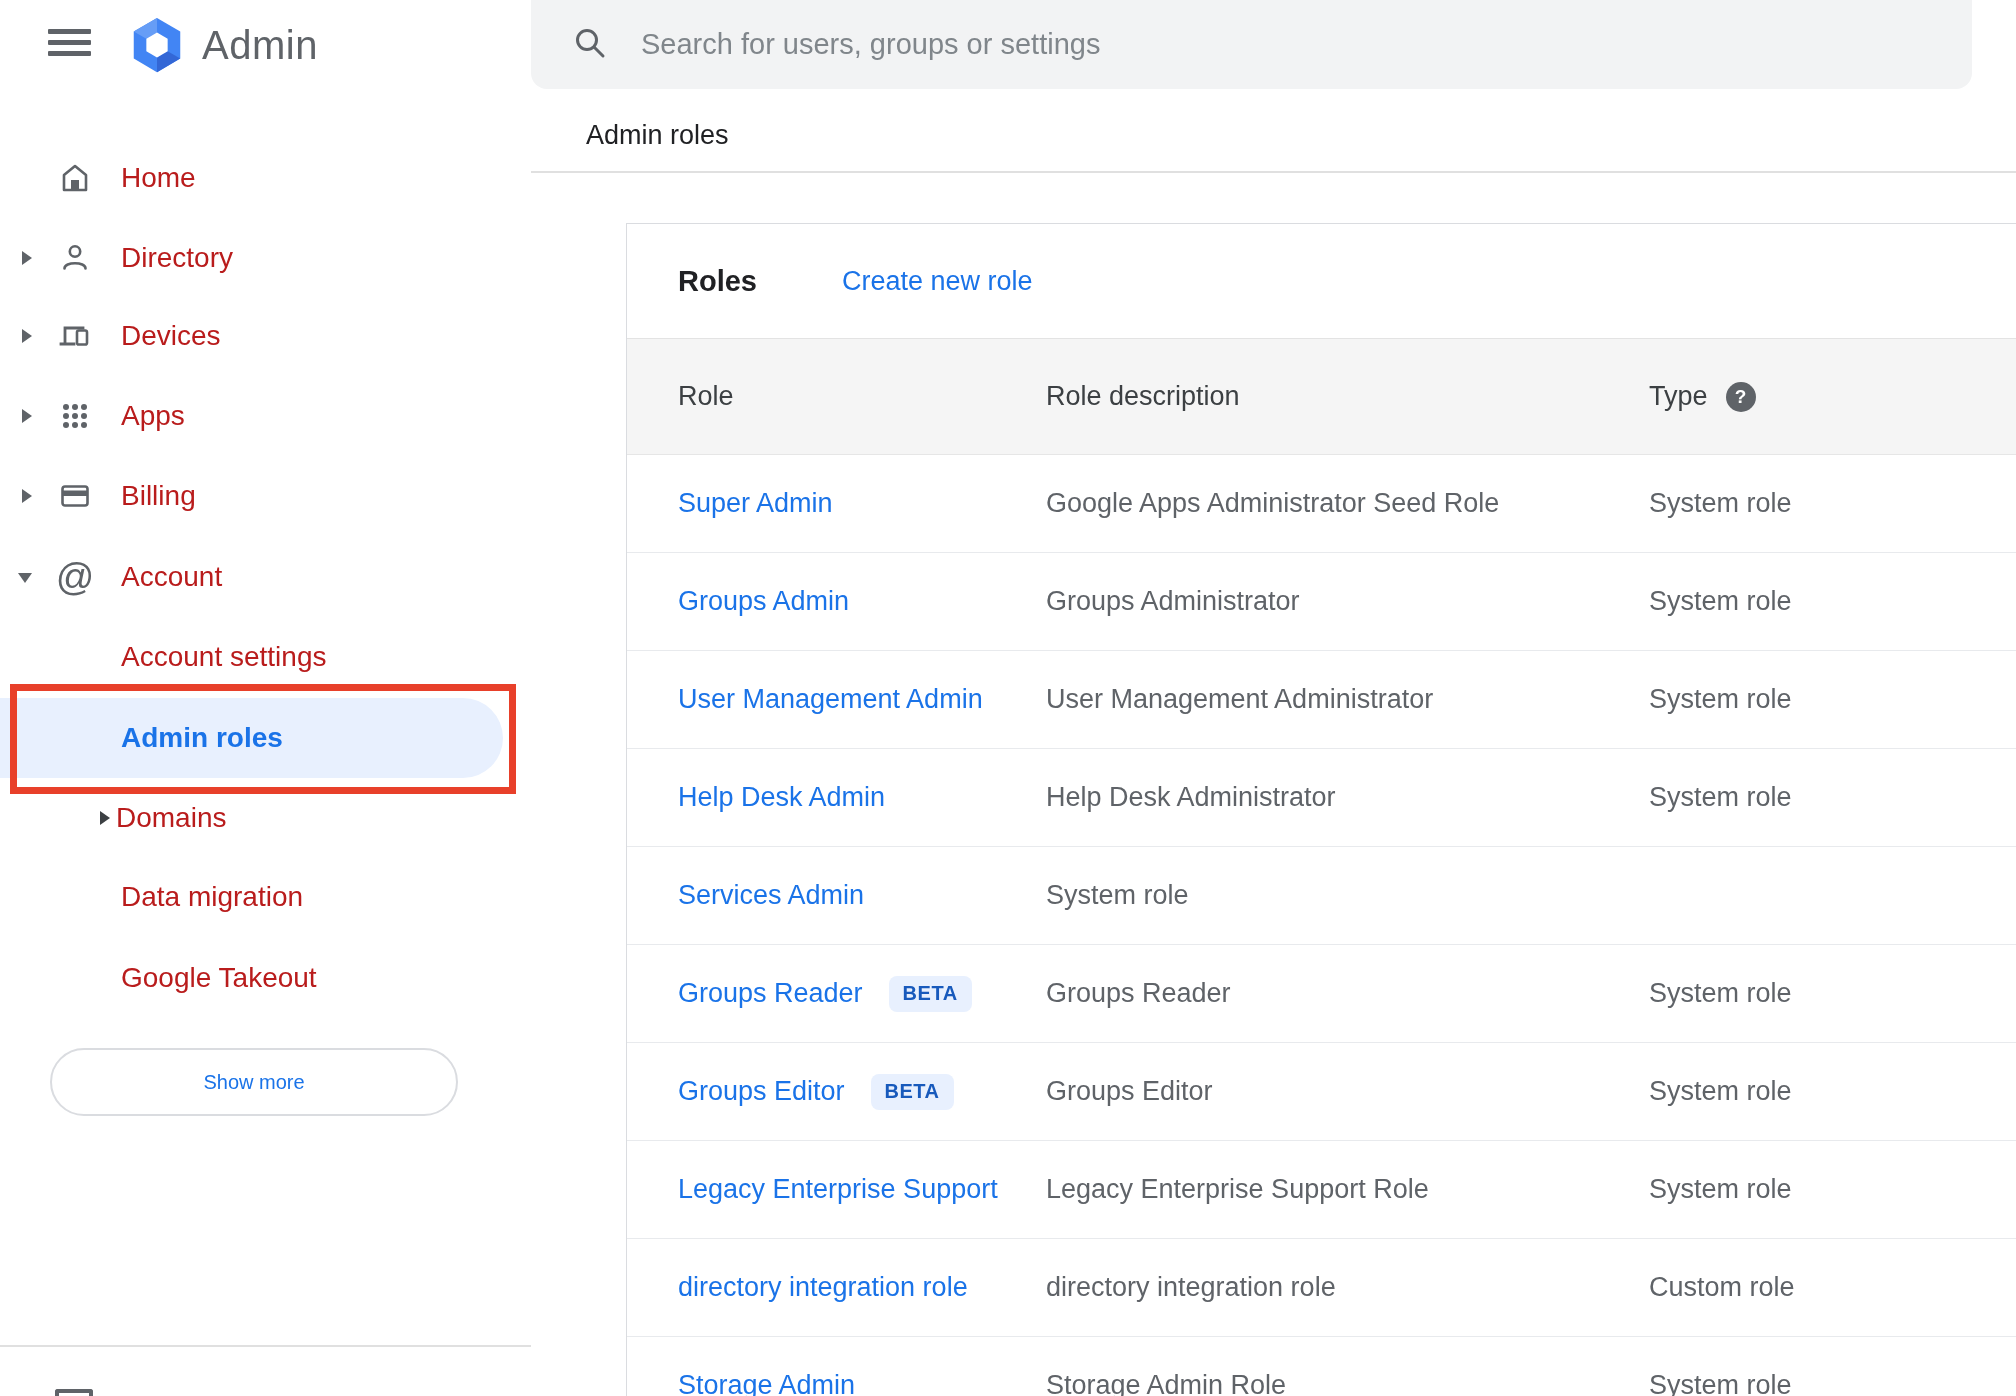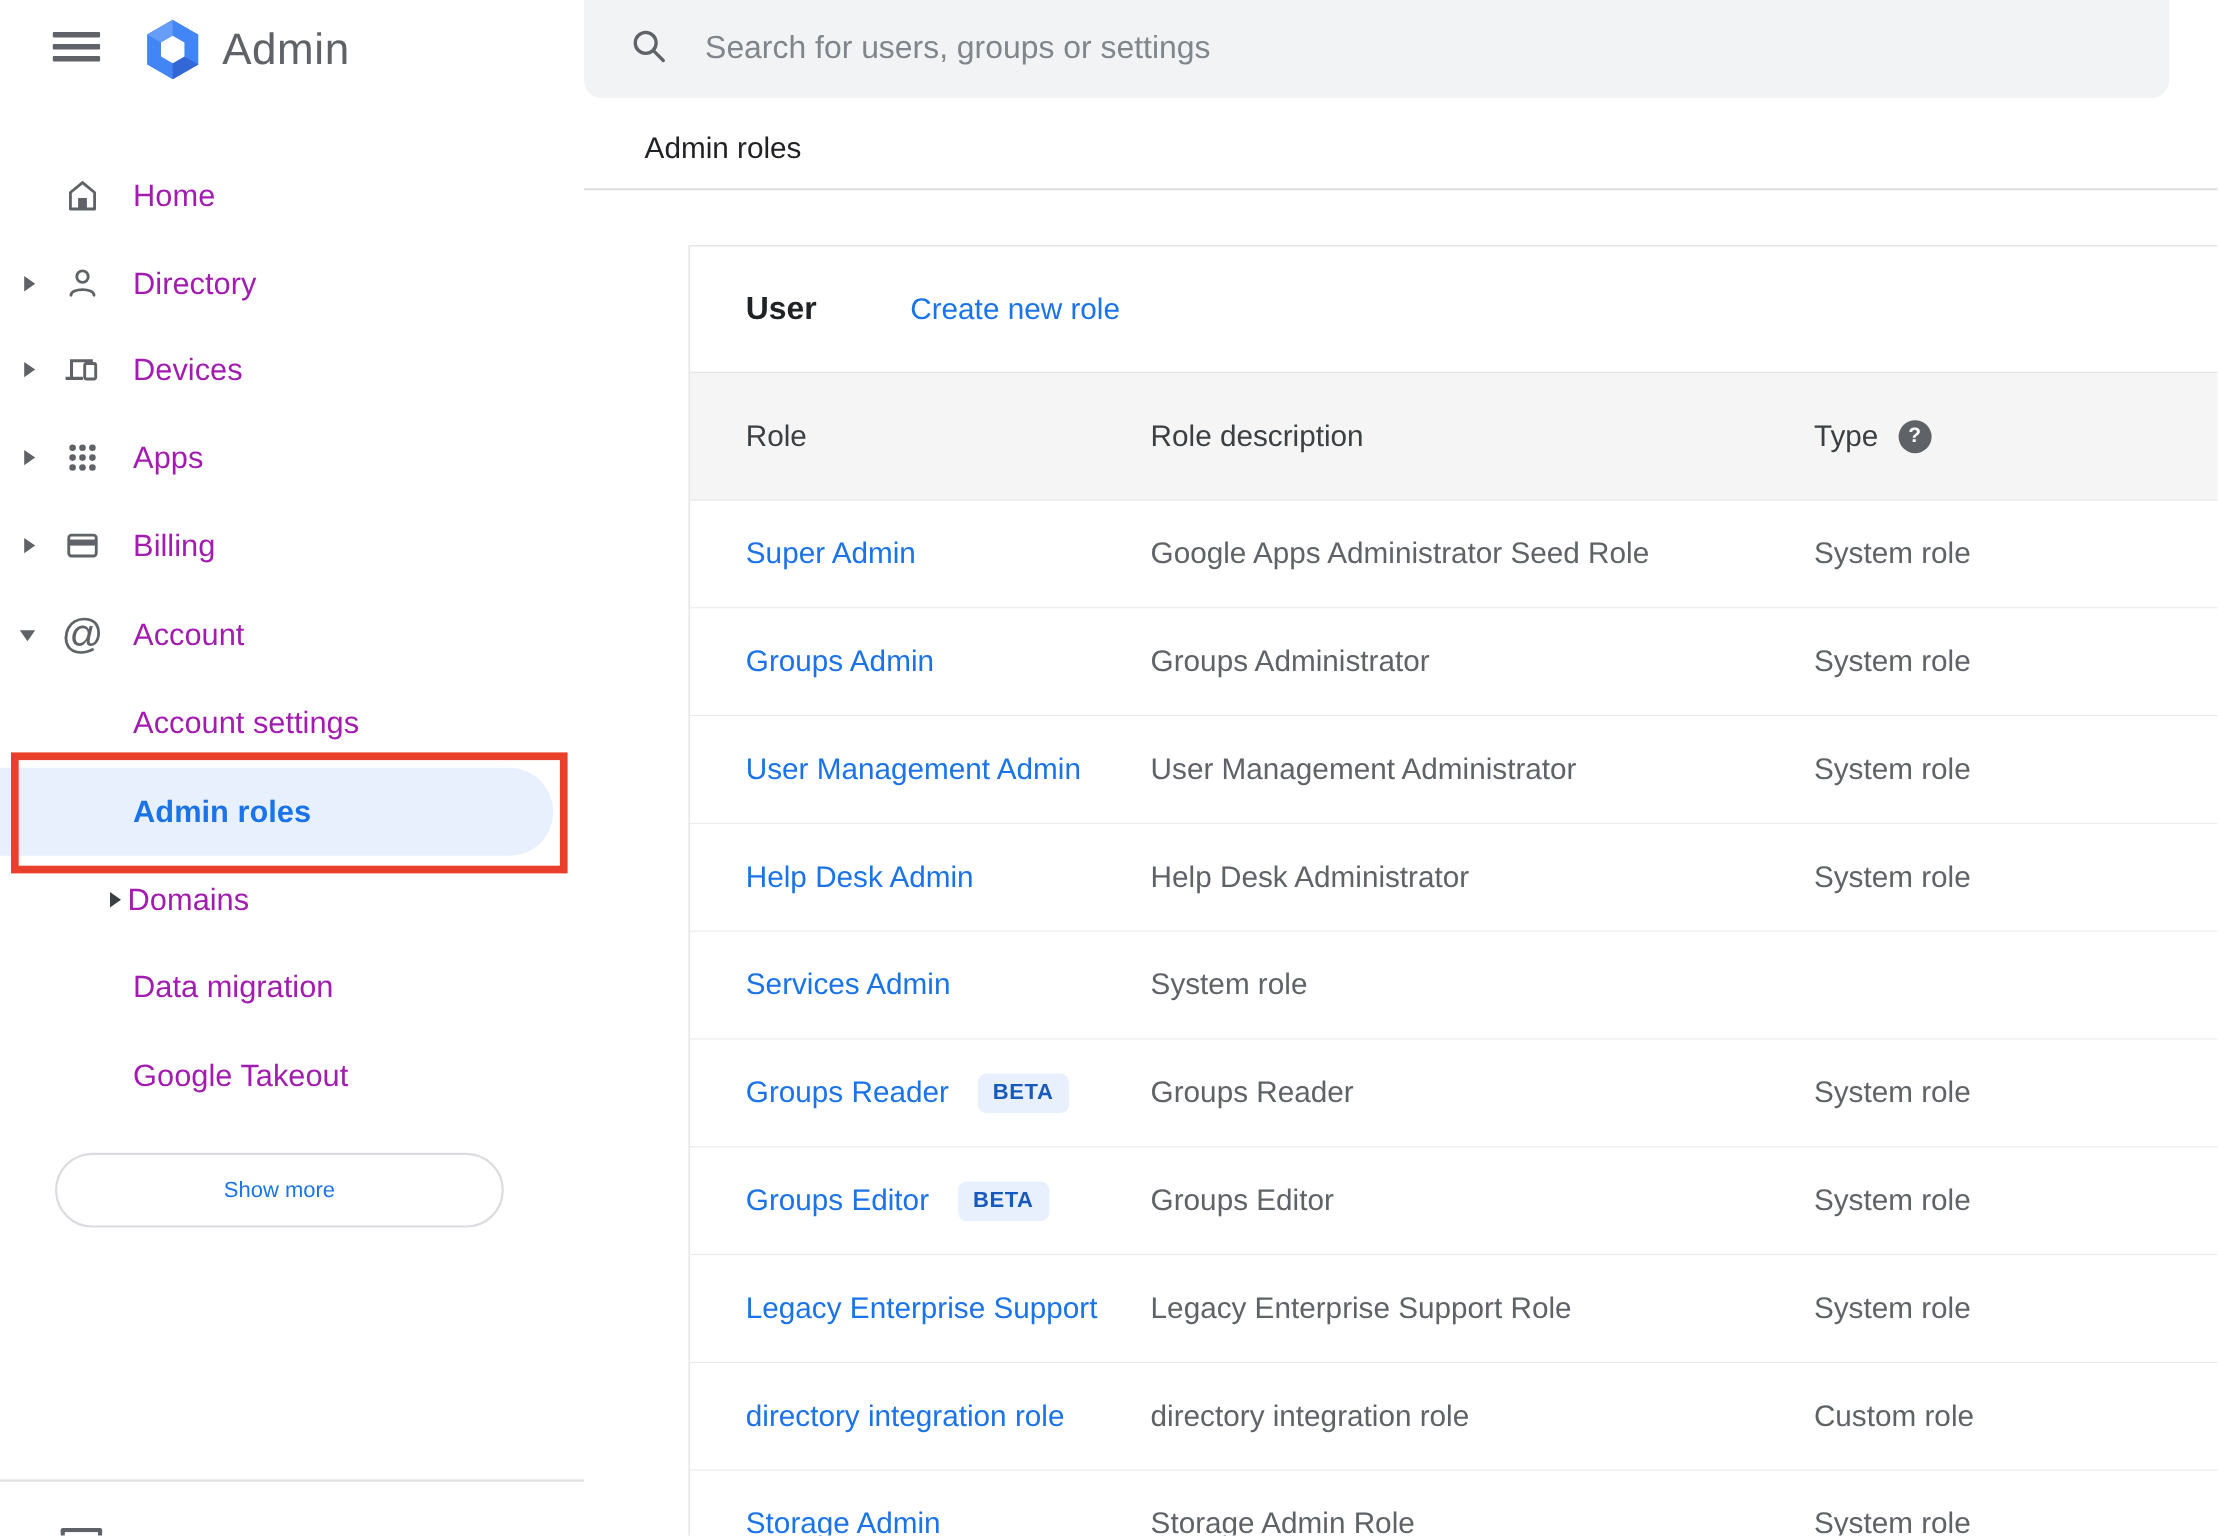--- a/index.html
+++ b/index.html
@@ -18,21 +18,21 @@
   .logo-text { font-size:40px; color:#5f6368; margin-left:14px; letter-spacing:0.5px; }
 
   .navitem { position:absolute; left:0; width:531px; height:80px; }
   .navitem .arrow-r { position:absolute; left:22px; top:33px; width:0; height:0;
       border-left:10px solid #5f6368; border-top:7px solid transparent; border-bottom:7px solid transparent; }
   .navitem .arrow-d { position:absolute; left:18px; top:36px; width:0; height:0;
       border-top:10px solid #5f6368; border-left:7px solid transparent; border-right:7px solid transparent; }
   .navitem .nicon { position:absolute; left:56px; top:0; width:38px; height:80px;
       display:flex; align-items:center; justify-content:center; }
   .navitem .nlbl { position:absolute; left:121px; top:0; height:80px; display:flex; align-items:center;
-      font-size:28px; color:#a21caf; }
+      font-size:28px; color:#b91c1c; }
   .at-glyph { font-size:38px; color:#5f6368; font-weight:500; line-height:1; }
 
   .subitem .nlbl { left:121px; }
   .subarrow { position:absolute; left:100px; top:33px; width:0; height:0;
       border-left:10px solid #3c4043; border-top:7px solid transparent; border-bottom:7px solid transparent; }
   .subitem.with-arrow .nlbl { left:116px; }
 
   .selected-pill { position:absolute; left:0; top:698px; width:503px; height:80px;
       background:#e8f0fe; border-radius:0 40px 40px 0; }
   .selected-pill .nlbl { position:absolute; left:121px; top:0; height:80px; display:flex; align-items:center;
@@ -214,21 +214,21 @@
   </span>
   <input class="search-input" type="text" placeholder="Search for users, groups or settings" style="">
 </div>
 
 <div class="breadcrumb">Admin roles</div>
 <div class="top-divider"></div>
 
 <section class="card">
 
   <div class="card-titlebar">
-    <span class="card-title">User</span>
+    <span class="card-title">Roles</span>
     <a class="create-link">Create new role</a>
   </div>
 
   <div class="thead">
     <div class="c1">
         <span class="h">Role</span>
       </div>
     <div class="c2"><span class="h">Role description</span></div>
     <div class="c3">
       <span class="h">Type</span>

